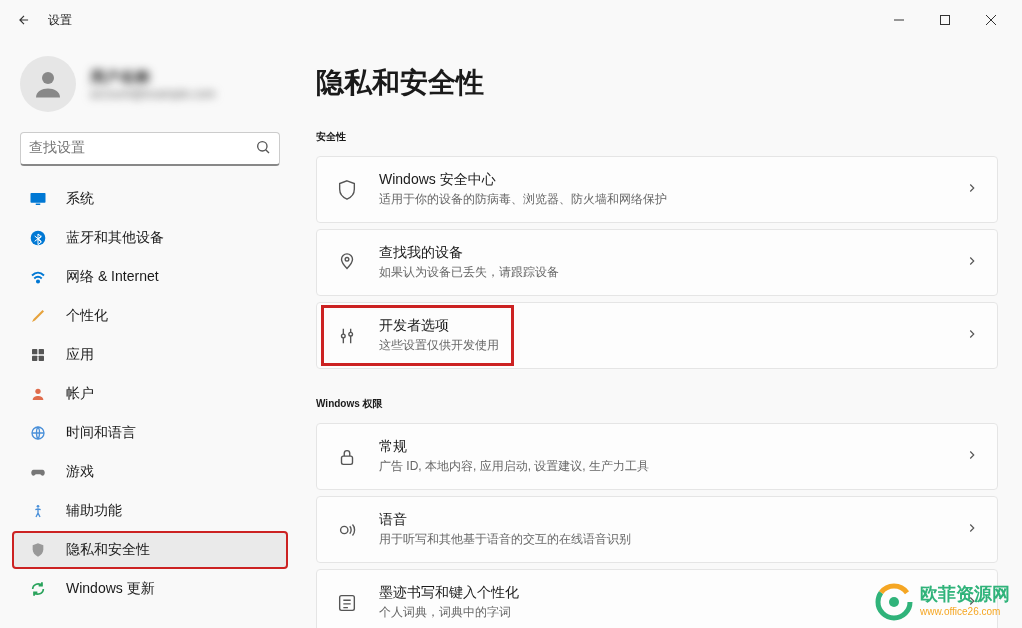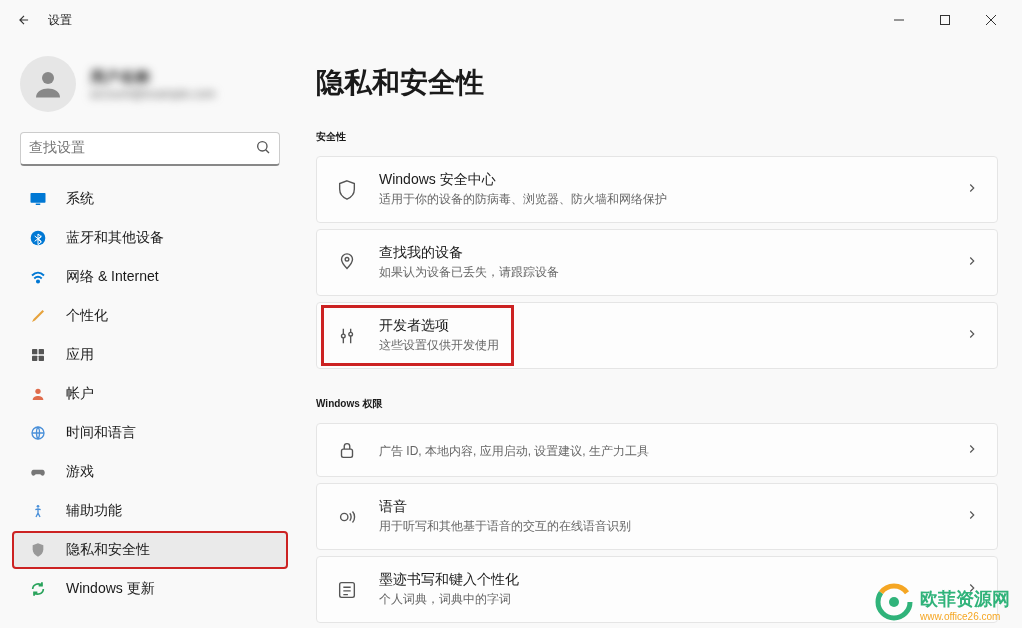--- a/index.html
+++ b/index.html
@@ -180,21 +180,21 @@
   margin-top: 2px;
 }
 .card-chevron {
   color: #666;
 }
 .watermark {
   position: fixed;
   bottom: 6px;
   right: 12px;
   display: flex;
-  align-items: flex-end;
+  align-items: flex-start;
 }
 .wm-logo {
   width: 40px;
   height: 40px;
 }
 .wm-text { margin-left: 6px; }
 .wm-line1 {
   font-size: 18px;
   color: #30b37a;
   font-weight: 600;
@@ -417,20 +417,21 @@
     <div class="section-title" style="margin-top:28px">Windows 权限</div>
 
     <div class="setting-card">
       <span class="card-icon">
           <svg width="22" height="22" viewBox="0 0 24 24" fill="none" stroke="#555" stroke-width="1.5">
             <rect x="6" y="11" width="12" height="9" rx="2"></rect>
             <path d="M9 11V8a3 3 0 0 1 6 0v3"></path>
           </svg>
         </span>
       <div class="card-text">
+        <div class="card-title">常规</div>
         <div class="card-desc">广告 ID, 本地内容, 应用启动, 设置建议, 生产力工具</div>
       </div>
       <span class="card-chevron"><svg width="14" height="14" viewBox="0 0 24 24" fill="none" stroke="#555" stroke-width="2">
             <path d="M9 6l6 6-6 6"></path>
           </svg></span>
     </div>
 
     <div class="setting-card">
       <span class="card-icon">
           <svg width="22" height="22" viewBox="0 0 24 24" fill="none" stroke="#555" stroke-width="1.5">

